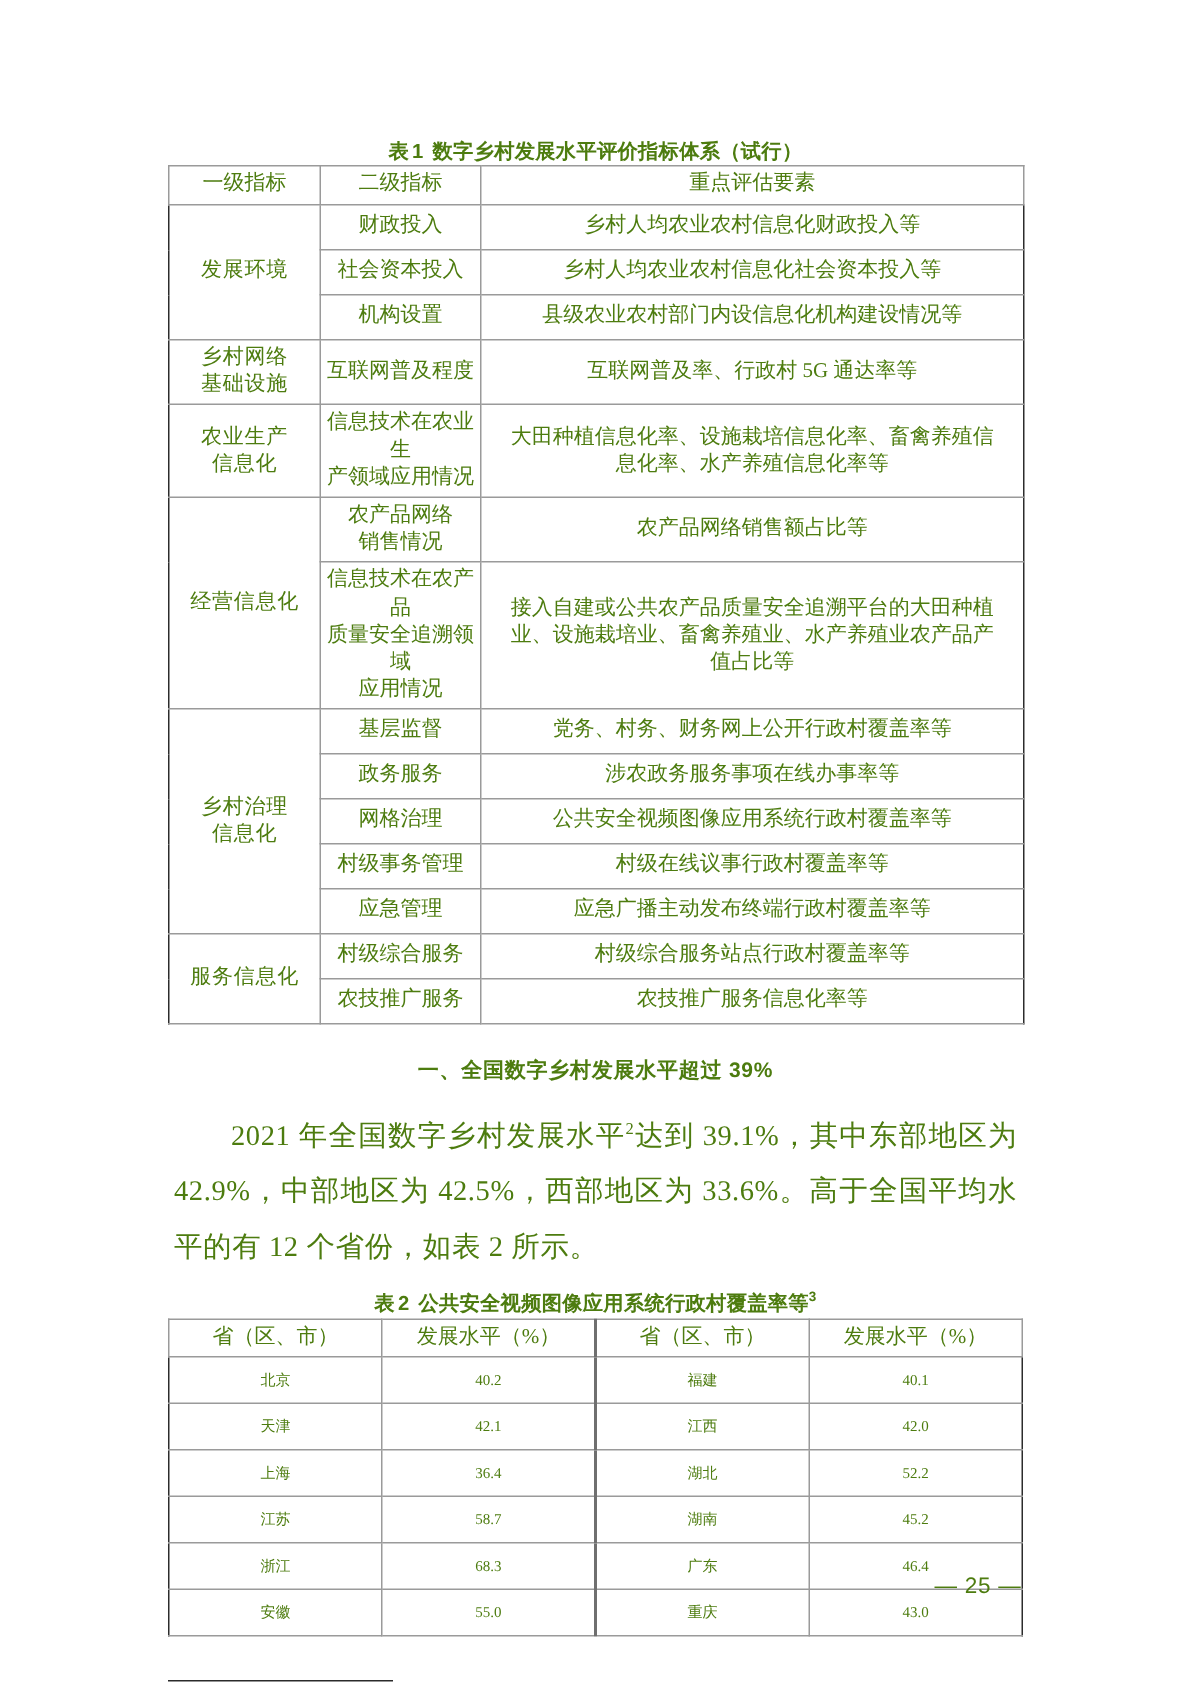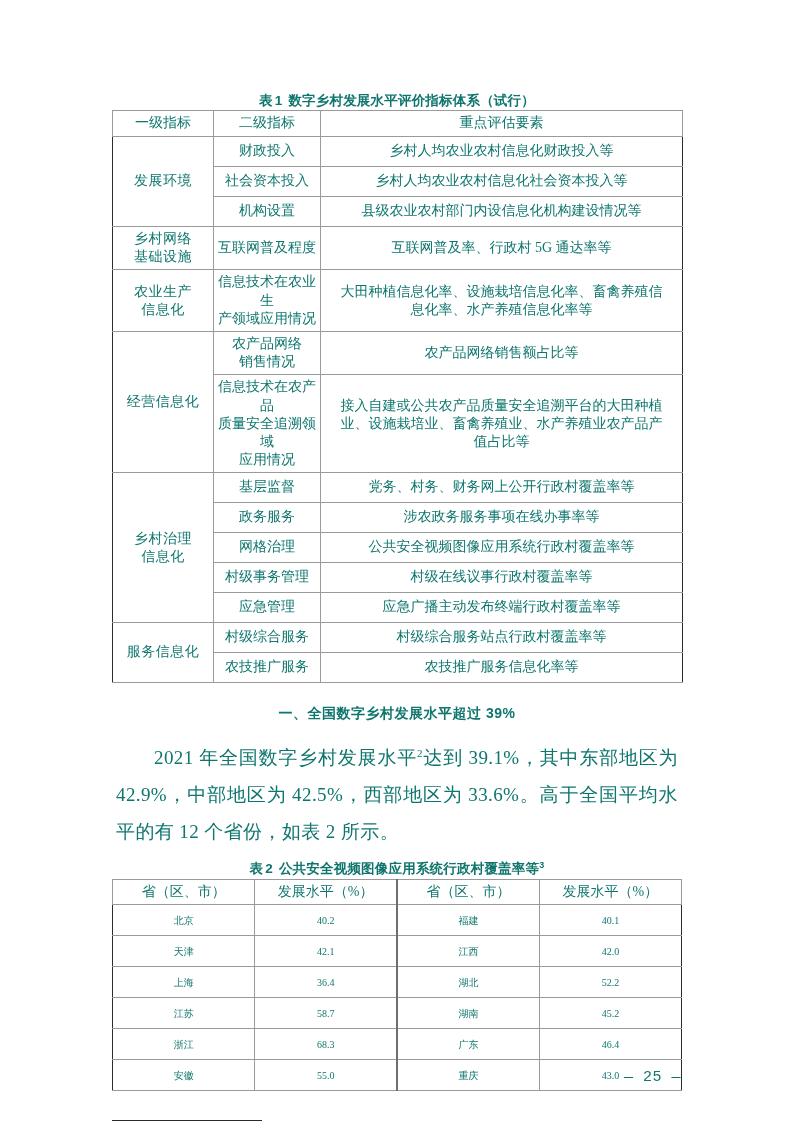--- a/index.html
+++ b/index.html
@@ -6,21 +6,21 @@
     margin: 0;
     padding: 0;
     background: #ffffff;
   }
   .page {
     position: relative;
     width: 793px;
     height: 1122px;
     background: #ffffff;
     font-family: "Liberation Serif", "DejaVu Serif", serif;
-    color: #0f766e;
+    color: #4d7c0f;
     overflow: hidden;
     box-sizing: border-box;
   }
   .content {
     position: absolute;
     left: 112px;
     top: 0;
     width: 570px;
   }
 
@@ -111,23 +111,23 @@
     width: 150px;
     height: 0;
     border-top: 1px solid #2b2b2b;
     margin: 0 0 5px 0;
   }
 
   
   .pageno {
     position: absolute;
     right: 112px;
-    bottom: 36px;
+    bottom: 56px;
     font-size: 15px;
-    font-family: Liberation Mono, monospace;
+    font-family: Liberation Sans, sans-serif;
     letter-spacing: 0.5px;
   }
 </style>
 </head>
 <body>
 
 <div class="page">
   <div class="content">
 
     <div style="height:92px;"></div>

